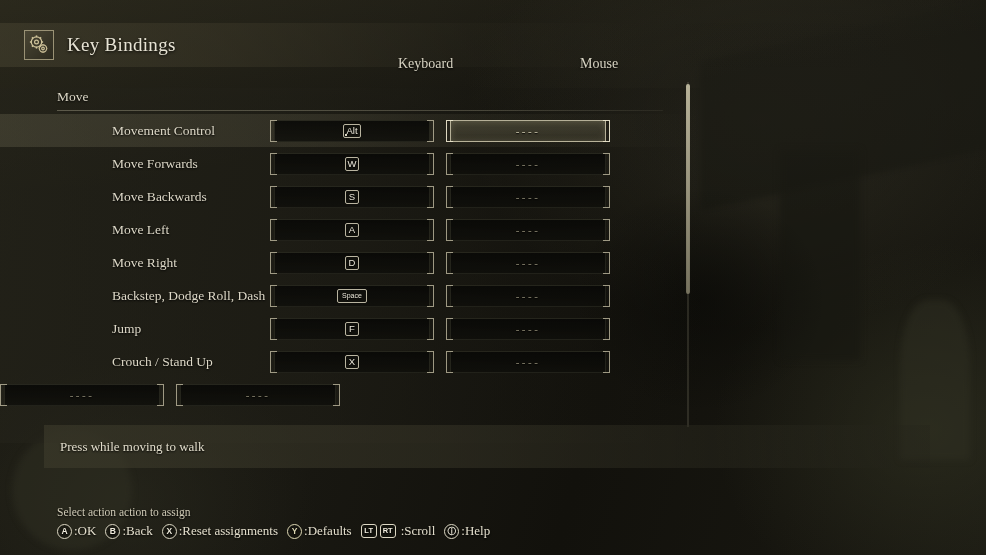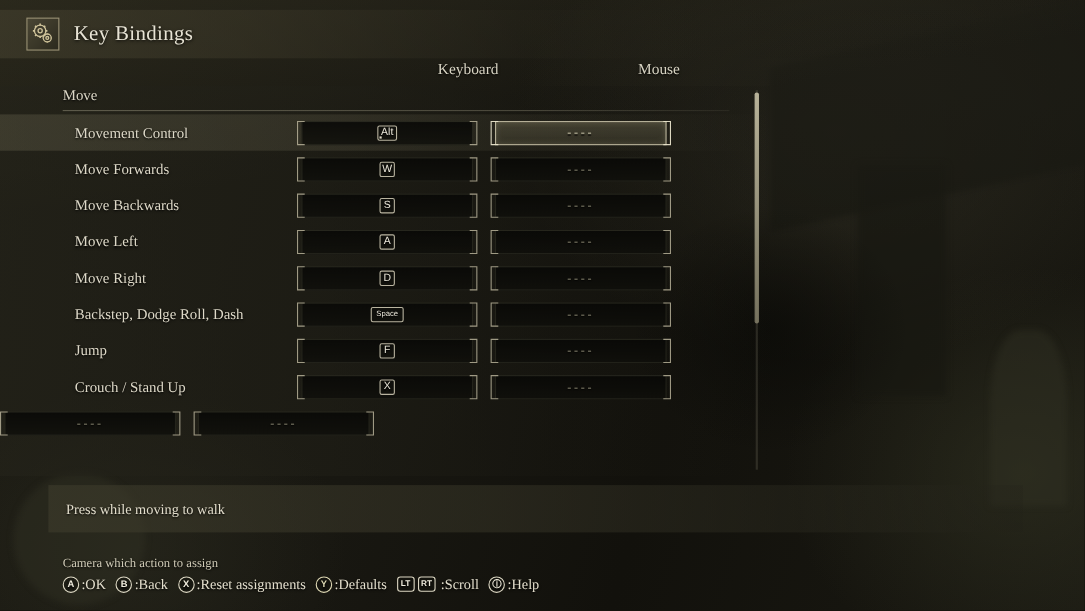--- a/index.html
+++ b/index.html
@@ -39,21 +39,21 @@
   .bg-shape {
     position: absolute;
     background: rgba(24,24,18,.75);
     filter: blur(3px);
   }
   .bg-shape.lite { background: rgba(48,48,36,.45); }
 
   
   #titlebar {
     position: absolute;
-    left: 0; top: 9px;
+    left: 0; top: 23px;
     width: 986px; height: 44px;
     background: linear-gradient(90deg,
         rgba(70,66,48,.55) 0%,
         rgba(62,58,42,.48) 22%,
         rgba(40,38,28,.30) 48%,
         rgba(22,21,15,.05) 72%,
         rgba(16,15,11,0) 100%);
     display: flex;
     align-items: center;
   }
@@ -80,21 +80,21 @@
     font-size: 14px;
     color: #d8d4c3;
     text-shadow: 0 1px 2px #000;
   }
   #col-keyboard { left: 398px; }
   #col-mouse    { left: 580px; }
 
   
   #panel {
     position: absolute;
-    left: 0; top: 78px;
+    left: 0; top: 88px;
     width: 700px; height: 355px;
     overflow: hidden;
   }
   #panel-shade {
     position: absolute;
     inset: 0;
     background: linear-gradient(90deg,
         rgba(36,35,26,.62) 0%,
         rgba(32,31,23,.55) 40%,
         rgba(24,23,17,.40) 72%,
@@ -135,21 +135,21 @@
         rgba(108,104,82,.34) 0%,
         rgba(98,94,74,.28) 45%,
         rgba(70,68,52,.14) 80%,
         rgba(50,48,36,0) 100%);
   }
   .row-bg { position: absolute; inset: 0; }
 
   .row-label {
     position: relative;
     width: 270px;
-    padding-left: 68px;
+    padding-left: 112px;
     font-size: 13.5px;
     color: #ded9c8;
     text-shadow: 0 1px 2px #000;
     white-space: nowrap;
   }
 
   
   .cell {
     position: relative;
     height: 22px;
@@ -230,21 +230,21 @@
     position: absolute;
     left: 686px; top: 84px;
     width: 4px; height: 210px;
     background: linear-gradient(180deg, rgba(206,200,172,.85), rgba(150,145,120,.70));
     border-radius: 2px;
   }
 
   
   #desc {
     position: absolute;
-    left: 44px; top: 441px;
+    left: 44px; top: 425px;
     width: 886px; height: 43px;
     background: linear-gradient(90deg,
         rgba(62,60,44,.60) 0%,
         rgba(56,54,40,.52) 45%,
         rgba(44,43,32,.40) 78%,
         rgba(32,31,23,.22) 100%);
     display: flex;
     align-items: center;
   }
   #desc-text {
@@ -495,21 +495,21 @@
 </div>
 
 <div id="scroll-track"></div>
 <div id="scroll-thumb"></div>
 
 <div id="desc">
   <div id="desc-text">Press while moving to walk</div>
 </div>
 
 <div id="footer">
-  <div id="footer-prompt">Camera which action to assign</div>
+  <div id="footer-prompt">Select action action to assign</div>
   <div id="footer-hints">
       <div class="hint">
         <span class="btn-glyph">A</span>
         <span class="hint-label">:OK</span>
       </div>
       <div class="hint">
         <span class="btn-glyph">B</span>
         <span class="hint-label">:Back</span>
       </div>
       <div class="hint">

